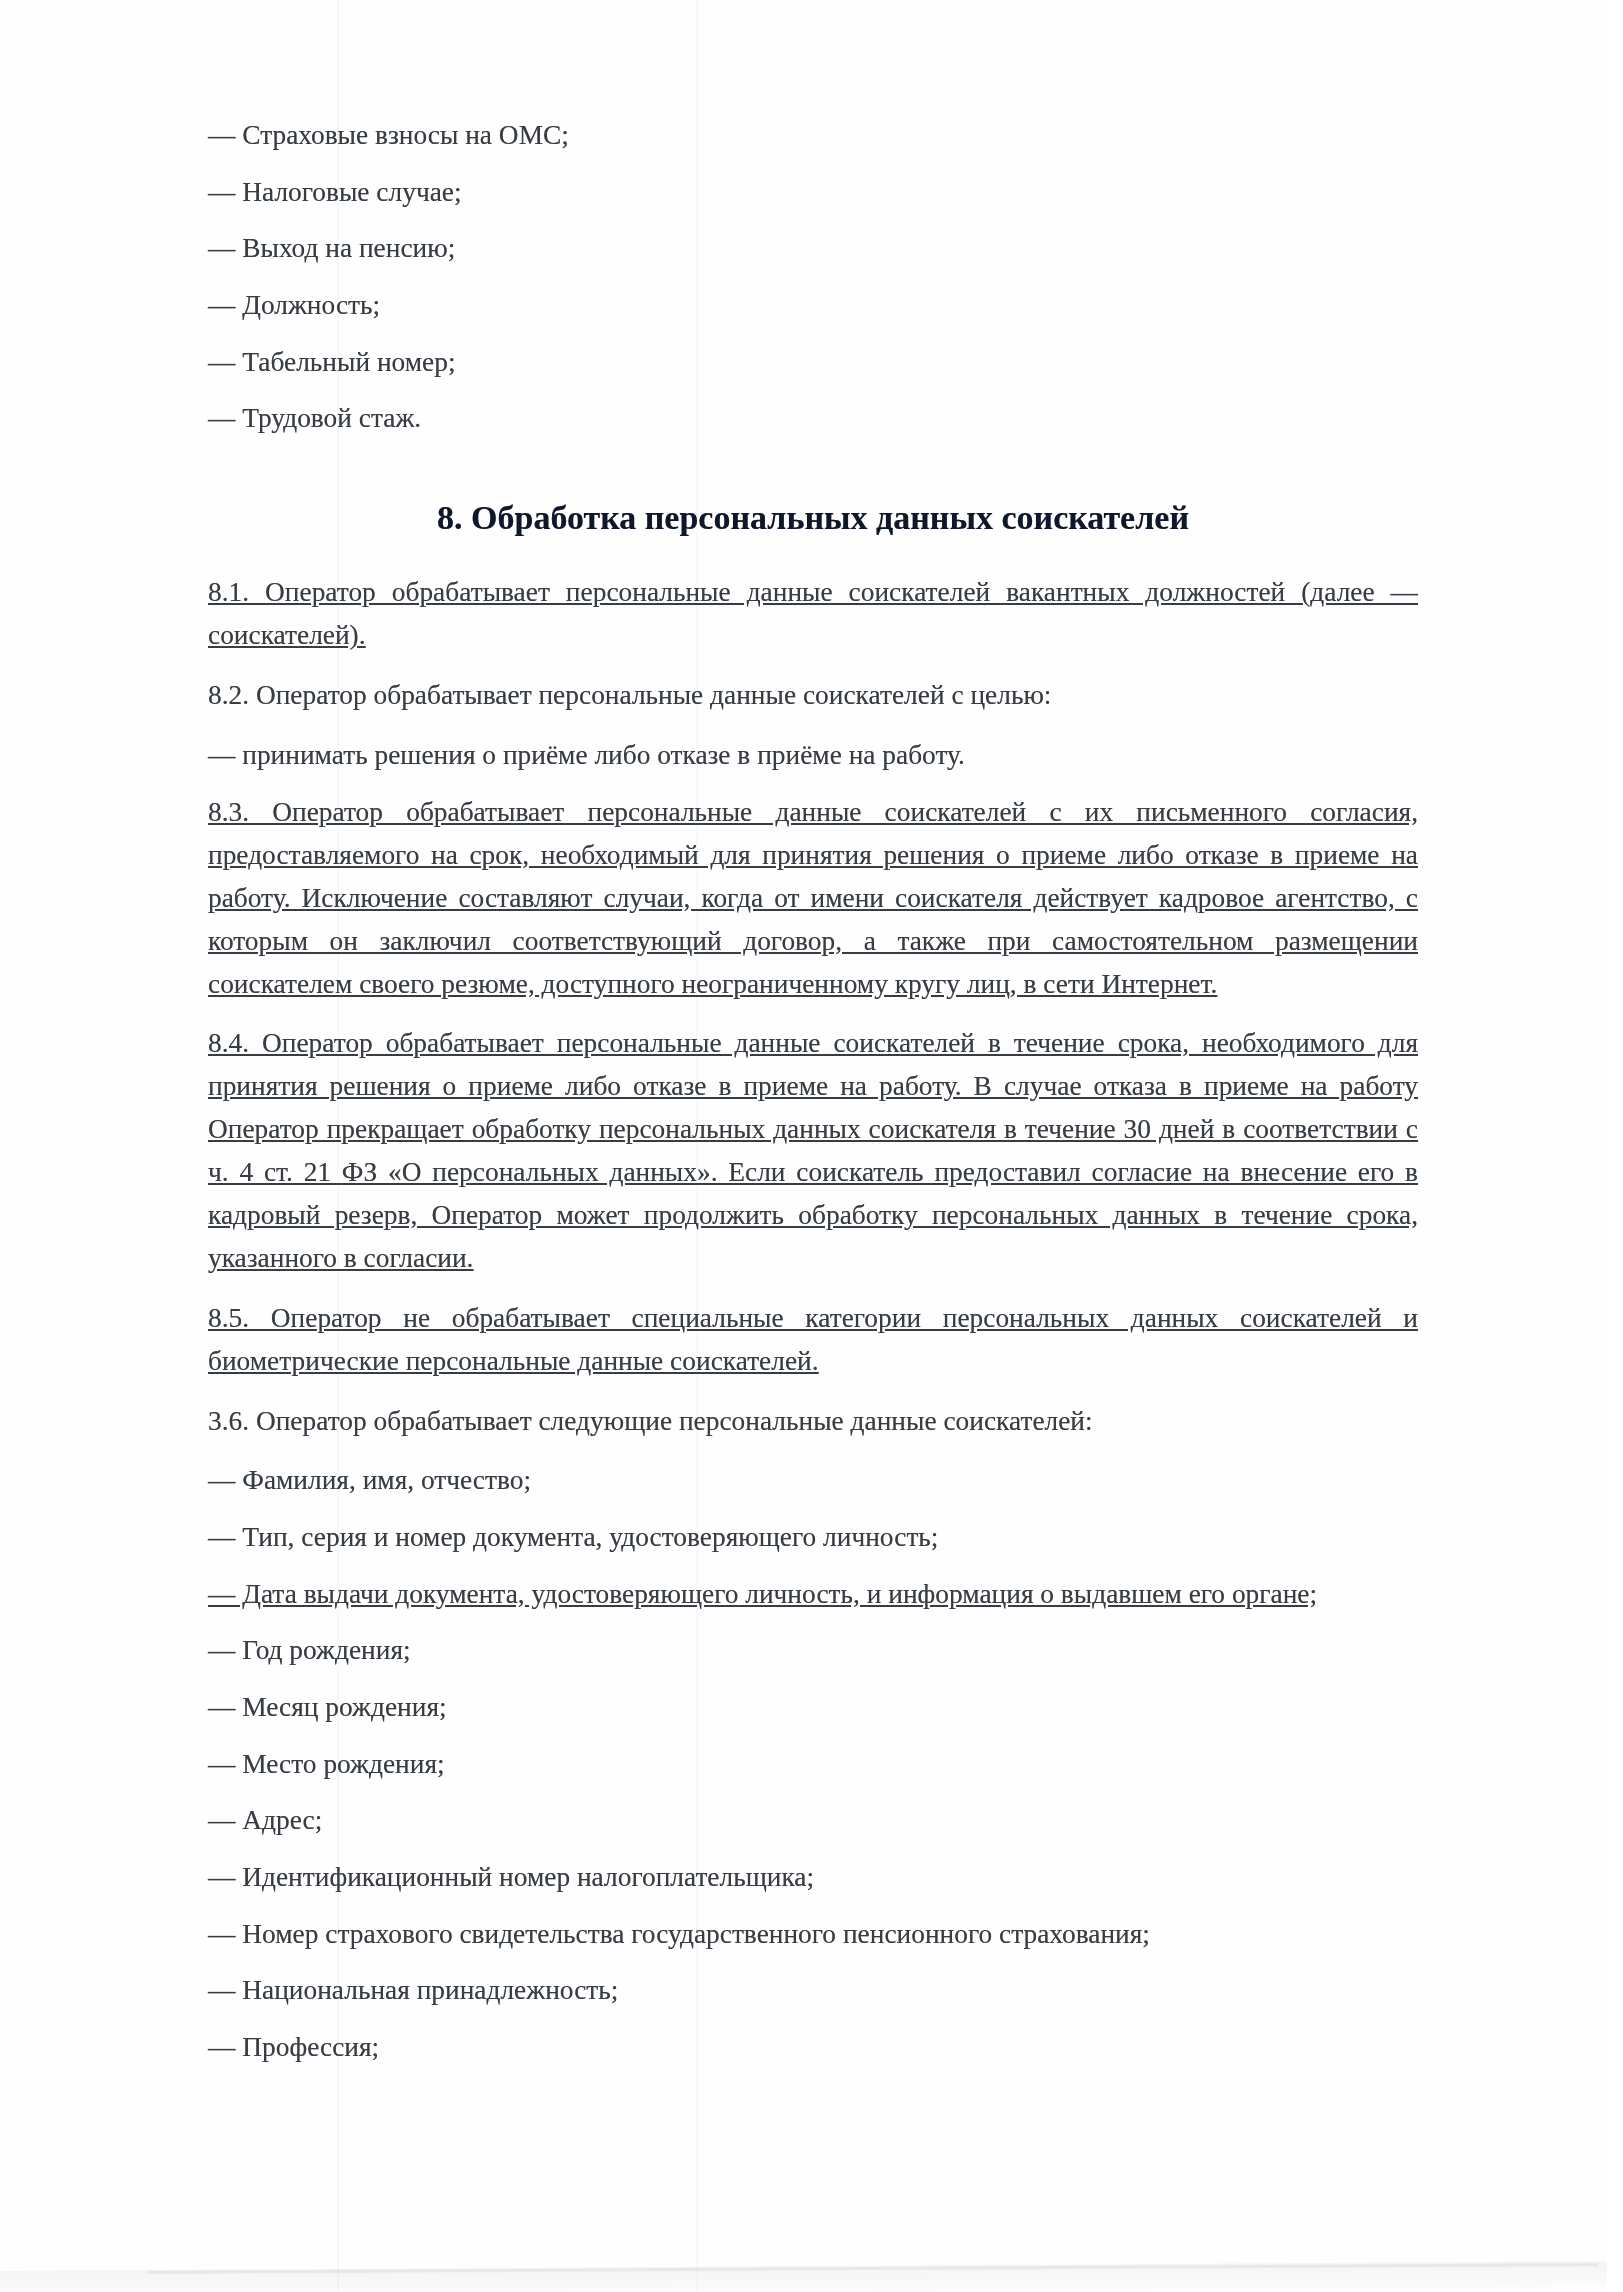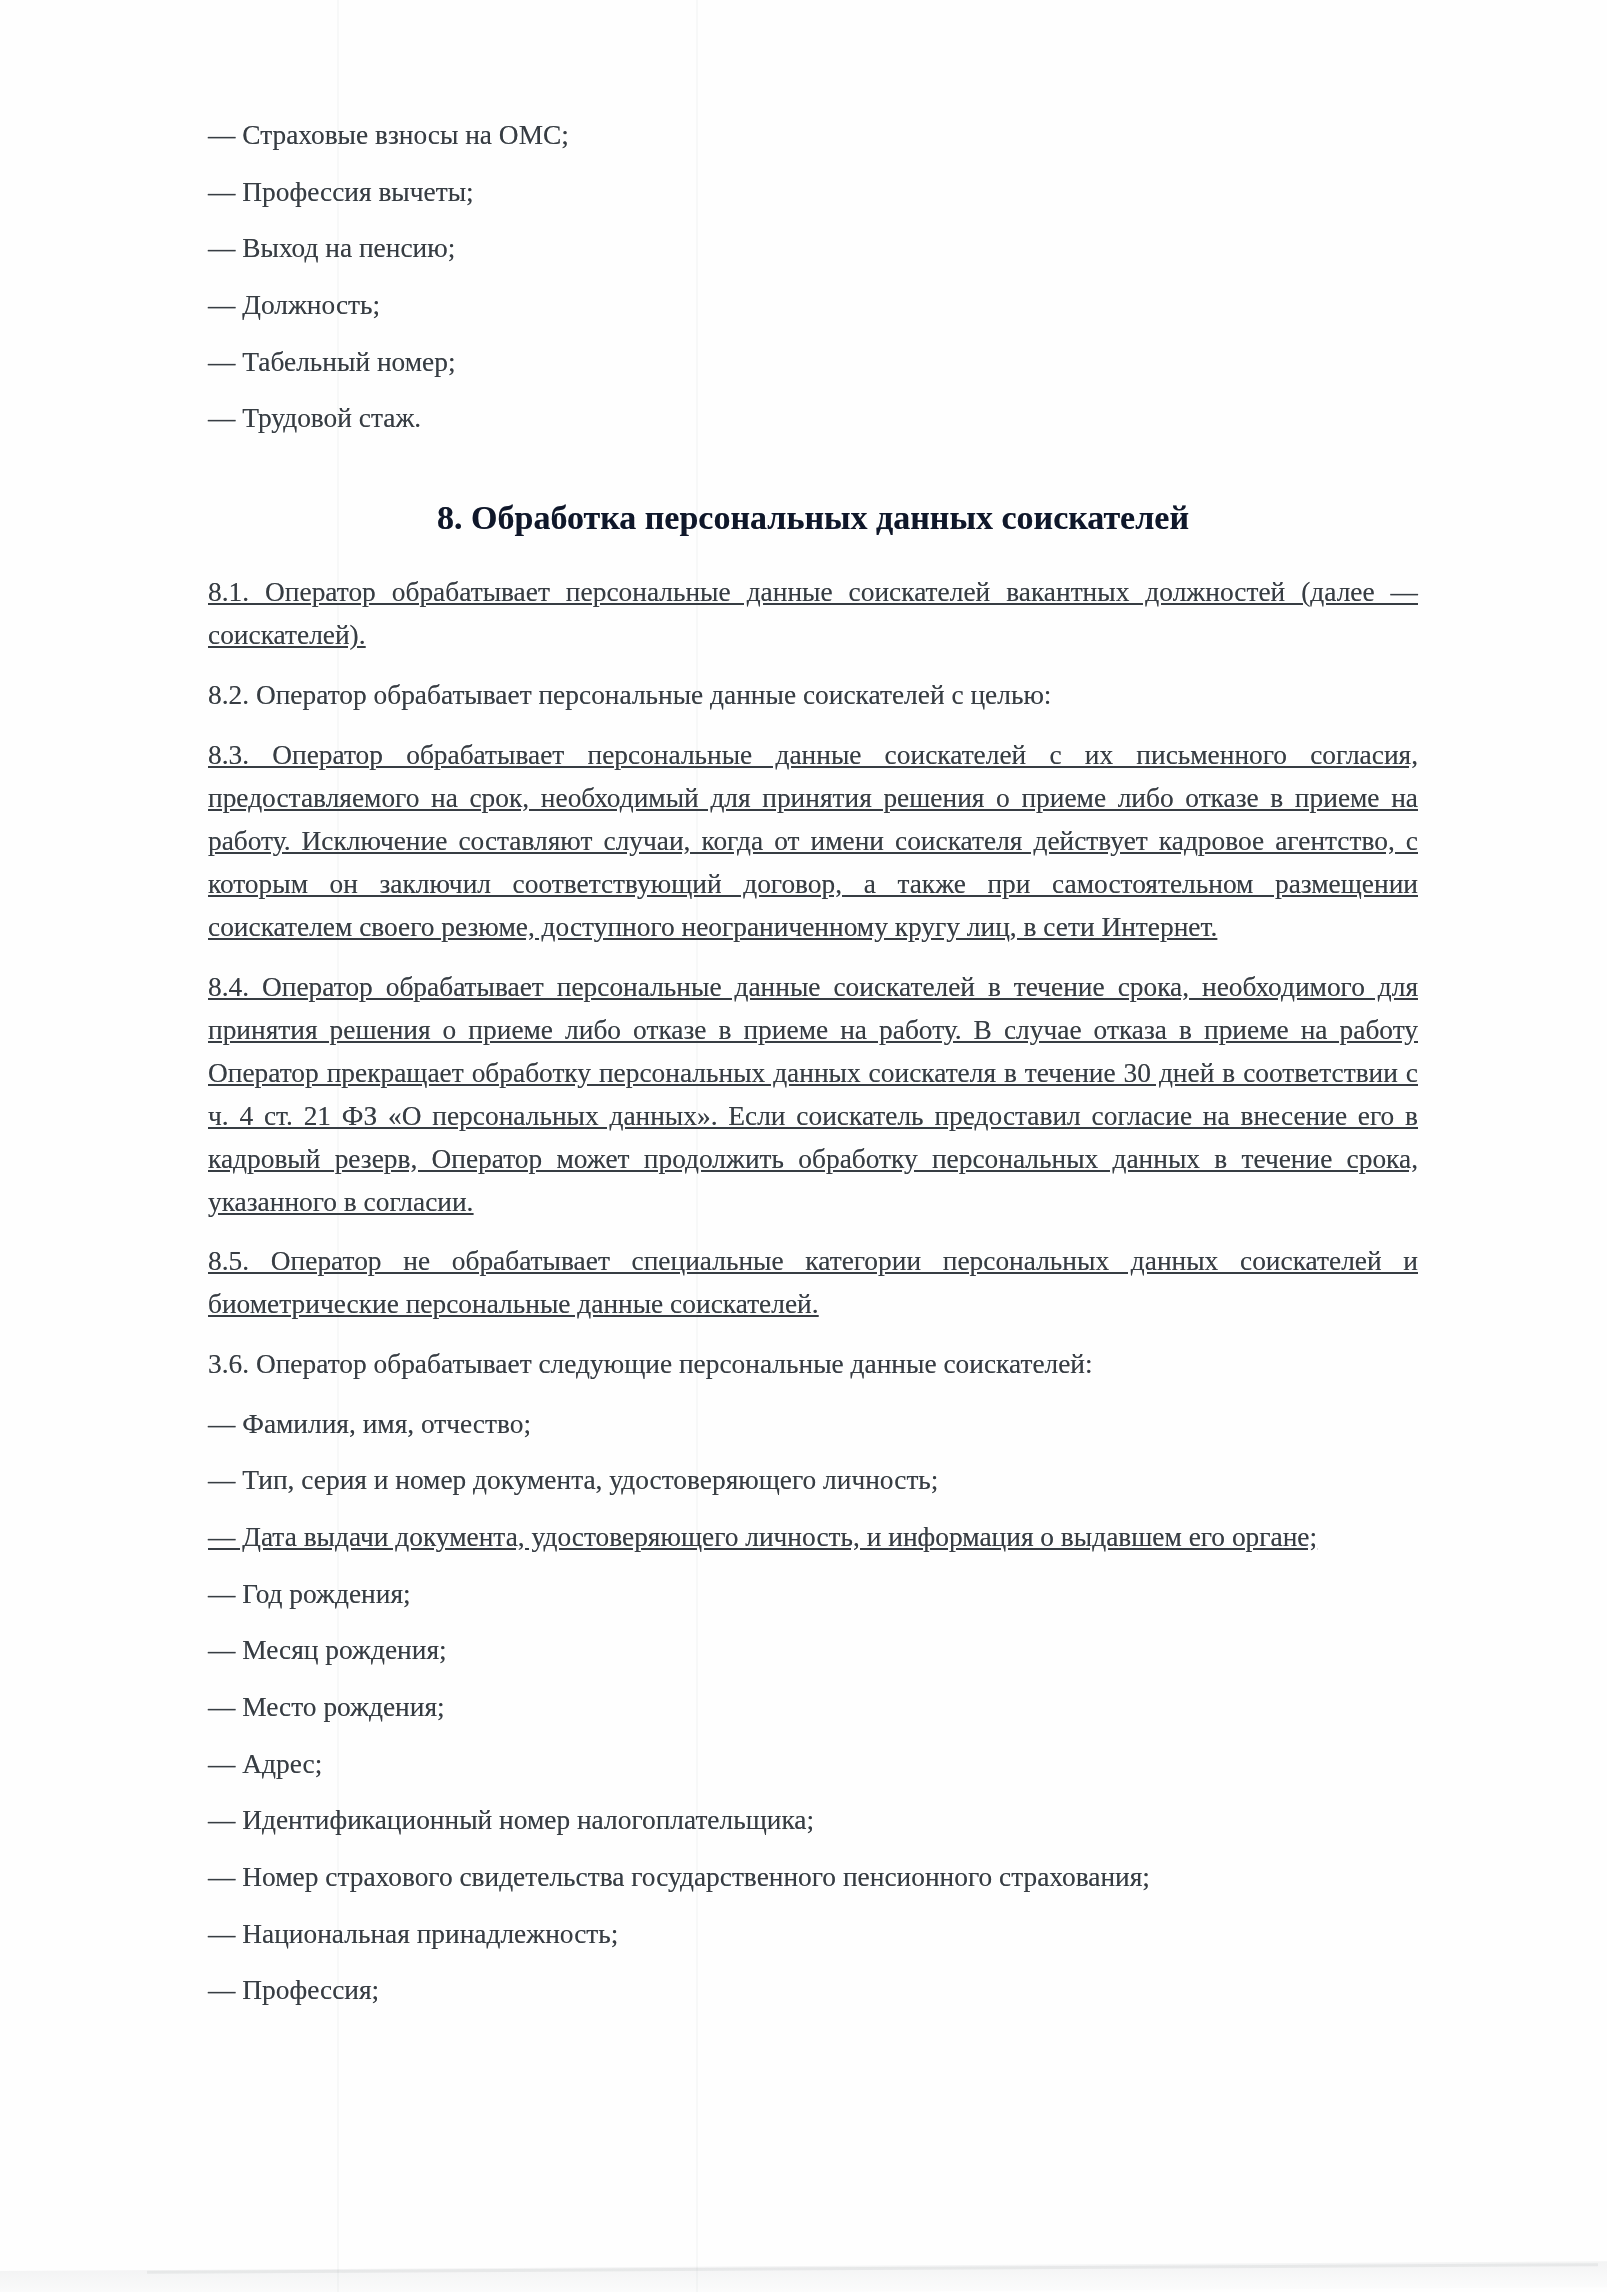--- a/index.html
+++ b/index.html
@@ -82,30 +82,31 @@
 <body>
 
 <div class="page">
 
   <div class="scan-vline v1"></div>
   <div class="scan-vline v2"></div>
 
   <div class="content">
 
     <p class="li">— Страховые взносы на ОМС;</p>
-    <p class="li">— Профессия вычеты;</p>
+    <p class="li">— Налоговые случае;</p>
     <p class="li">— Выход на пенсию;</p>
     <p class="li">— Должность;</p>
     <p class="li">— Табельный номер;</p>
     <p class="li">— Трудовой стаж.</p>
 
     <h2 class="heading">8. Обработка персональных данных соискателей</h2>
 
     <p class="para justify">8.1. Оператор обрабатывает персональные данные соискателей вакантных должностей (далее — соискателей).</p>
     <p class="para">8.2. Оператор обрабатывает персональные данные соискателей с целью:</p>
+    <p class="li">— принимать решения о приёме либо отказе в приёме на работу.</p>
     <p class="para justify">8.3. Оператор обрабатывает персональные данные соискателей с их письменного согласия, предоставляемого на срок, необходимый для принятия решения о приеме либо отказе в приеме на работу. Исключение составляют случаи, когда от имени соискателя действует кадровое агентство, с которым он заключил соответствующий договор, а также при самостоятельном размещении соискателем своего резюме, доступного неограниченному кругу лиц, в сети Интернет.</p>
     <p class="para justify">8.4. Оператор обрабатывает персональные данные соискателей в течение срока, необходимого для принятия решения о приеме либо отказе в приеме на работу. В случае отказа в приеме на работу Оператор прекращает обработку персональных данных соискателя в течение 30 дней в соответствии с ч. 4 ст. 21 ФЗ «О персональных данных». Если соискатель предоставил согласие на внесение его в кадровый резерв, Оператор может продолжить обработку персональных данных в течение срока, указанного в согласии.</p>
     <p class="para justify">8.5. Оператор не обрабатывает специальные категории персональных данных соискателей и биометрические персональные данные соискателей.</p>
     <p class="para">3.6. Оператор обрабатывает следующие персональные данные соискателей:</p>
 
     <p class="li">— Фамилия, имя, отчество;</p>
     <p class="li">— Тип, серия и номер документа, удостоверяющего личность;</p>
     <p class="li justify">— Дата выдачи документа, удостоверяющего личность, и информация о выдавшем его органе;</p>
     <p class="li">— Год рождения;</p>
     <p class="li">— Месяц рождения;</p>

